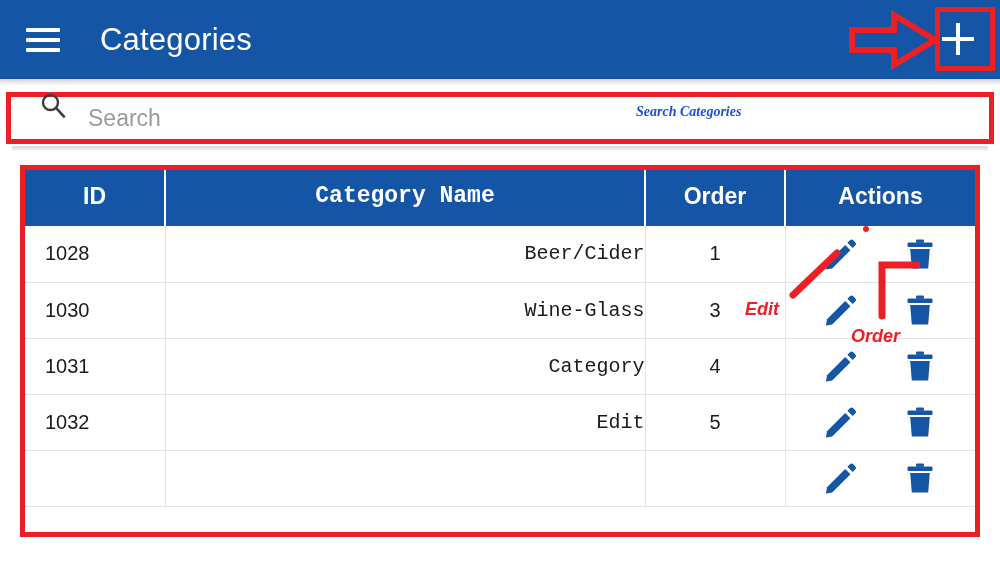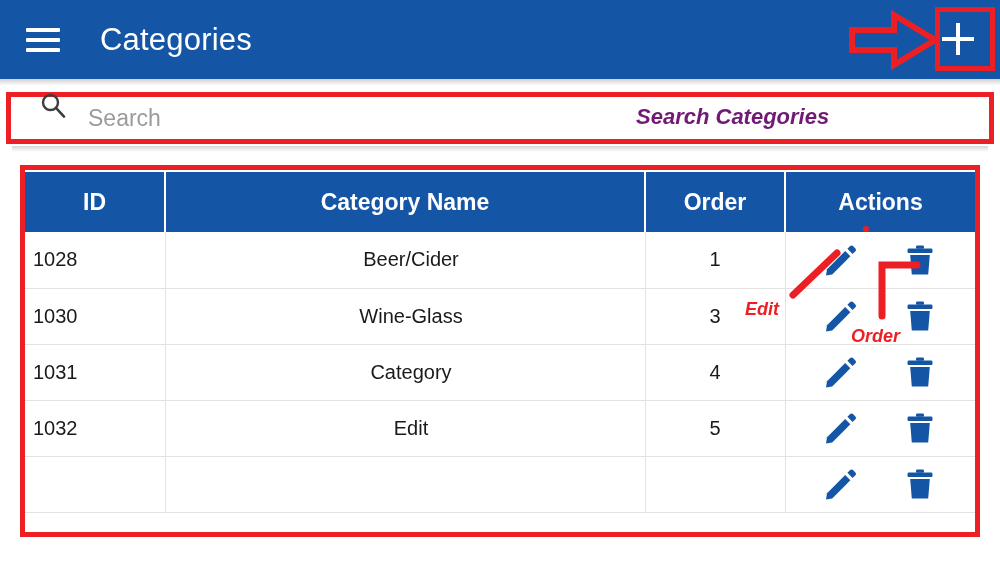--- a/index.html
+++ b/index.html
@@ -62,58 +62,58 @@
   }
   .search-icon { margin-left: 34px; width: 26px; height: 26px; display: block; }
   .search-input {
     margin-left: 22px; flex: 1; border: none; outline: none;
     font-family: "Liberation Sans", sans-serif; font-size: 23px; color: #2b2b2b;
     background: transparent;
   }
   .search-input::placeholder { color: #9b9b9b; }
   .note-search {
     position: absolute; left: 636px; top: 104px;
-    color: #701a75; font-size: 22px; font-weight: bold; font-style: italic;
-    pointer-events: none; white-space: nowrap;
+    color: #1d4ed8; font-size: 14px; font-weight: bold; font-style: italic;
+    pointer-events: none; white-space: nowrap; font-family: Liberation Serif, serif;
   }
 
   
   .search-shadow {
     position: absolute; left: 12px; top: 146px; width: 976px; height: 6px;
     background: linear-gradient(to bottom, rgba(0,0,0,0.16), rgba(0,0,0,0));
   }
 
   
   .hl-table {
     position: absolute; left: 20px; top: 165px; width: 960px; height: 372px;
     border: 5px solid #ec2024; pointer-events: none; z-index: 5;
   }
   .tablewrap {
-    position: absolute; left: 25px; top: 172px; width: 950px; height: 362px;
+    position: absolute; left: 25px; top: 166px; width: 950px; height: 362px;
     overflow: hidden; background: #ffffff;
   }
   table.cat { border-collapse: collapse; width: 950px; table-layout: fixed; }
   table.cat th {
     background: #1455a5; color: #ffffff; font-size: 23px; font-weight: 700;
     height: 60px; border-right: 2px solid #ffffff; text-align: center;
     vertical-align: middle;
   }
   table.cat th:last-child { border-right: none; }
   table.cat td {
     height: 56px; font-size: 20px; color: #1a1a1a;
     border-bottom: 1px solid #e3e3e3; border-right: 1px solid #e3e3e3;
     vertical-align: middle; background: #ffffff;
   }
   table.cat td:last-child { border-right: none; }
   .c-id { width: 140px; }
-  .c-name { width: 480px; }
+  .c-name { width: 480px; font-family: Liberation Mono, monospace; }
   .c-order { width: 140px; }
   .c-act { width: 190px; }
-  td.c-id { padding-left: 8px; text-align: left; }
-  td.c-name { padding-left: 12px; text-align: center; margin-top: 35px; }
+  td.c-id { padding-left: 20px; text-align: left; }
+  td.c-name { padding-left: 12px; text-align: right; margin-top: 35px; }
   td.c-order { text-align: center; }
   td.c-act { text-align: center; }
   .act-cell { display: flex; align-items: center; justify-content: center; gap: 46px; }
   .icon-btn { cursor: pointer; display: inline-flex; }
 
   
   .anno-layer { position: absolute; left: 0; top: 0; width: 1000px; height: 562px; pointer-events: none; z-index: 6; }
   .note-edit {
     position: absolute; left: 745px; top: 299px;
     color: #ec2024; font-size: 18px; font-weight: bold; font-style: italic; text-align: center;

